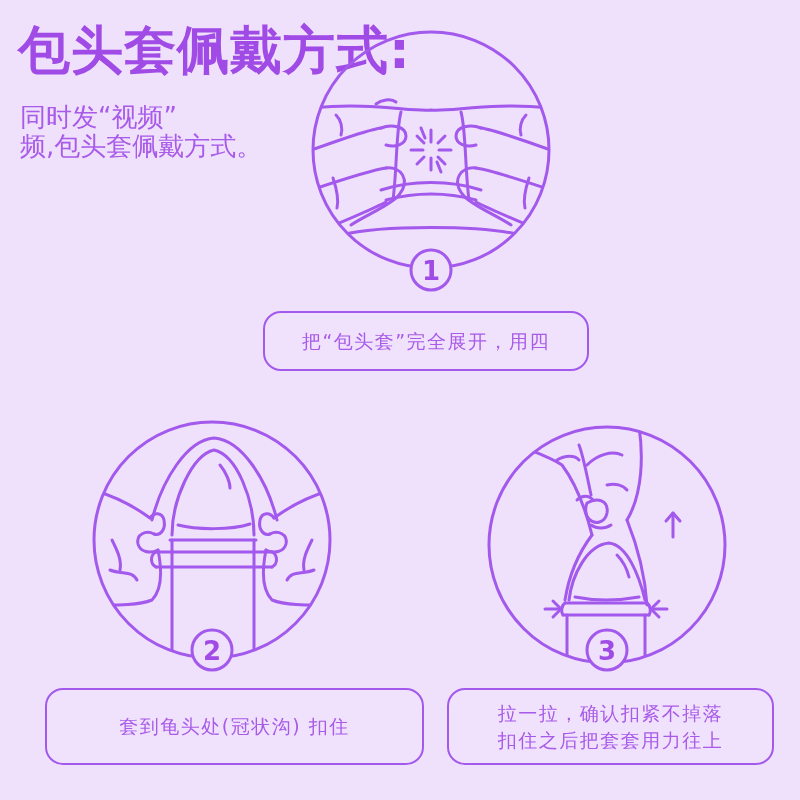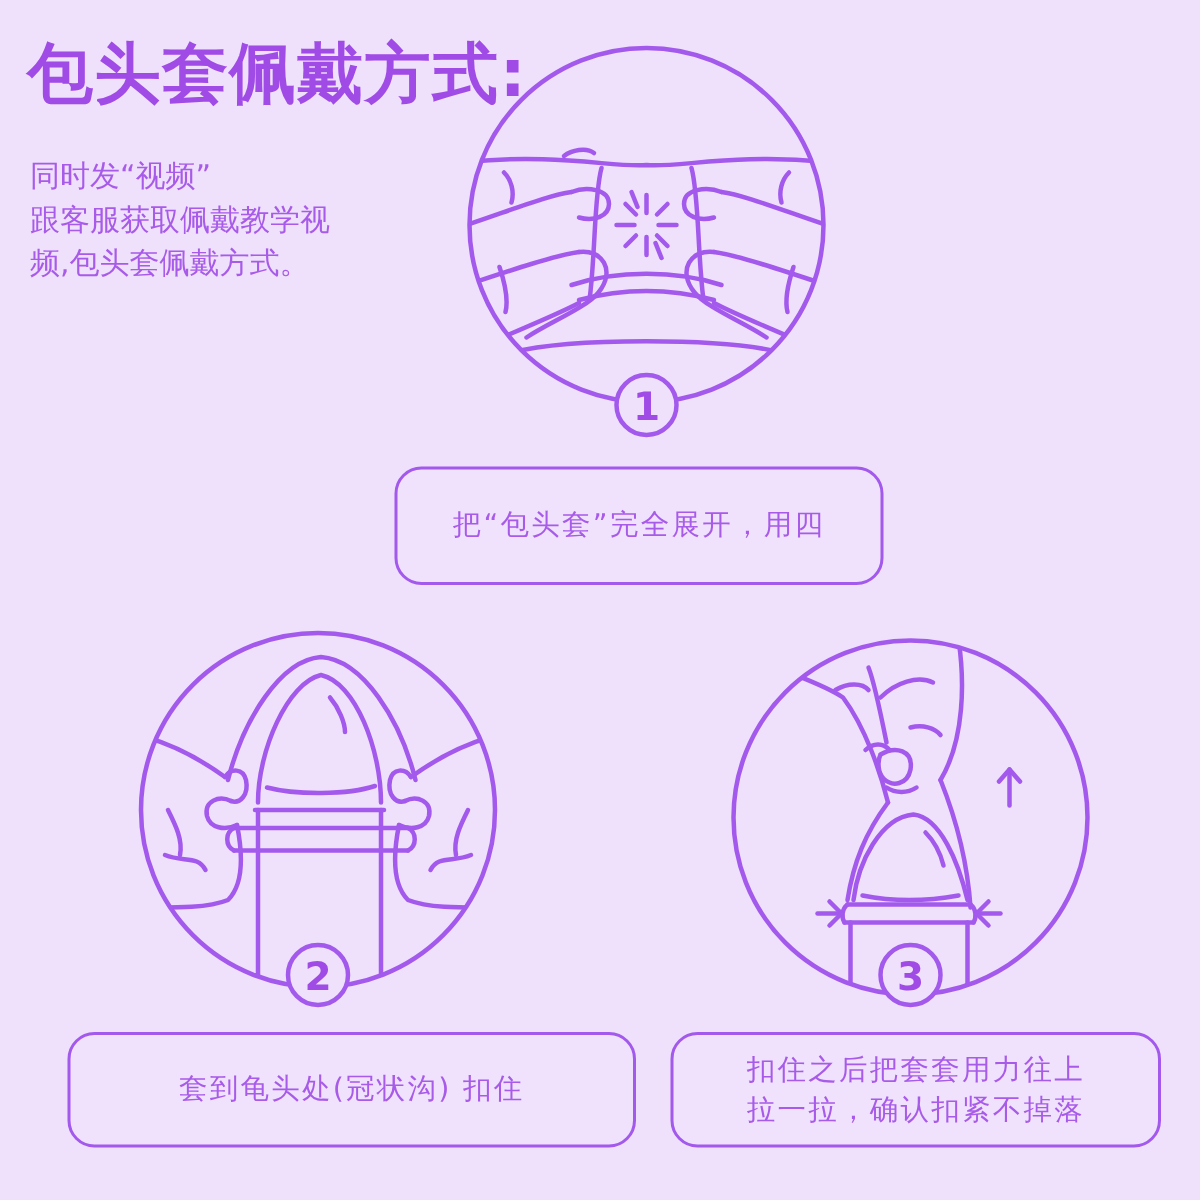--- a/index.html
+++ b/index.html
@@ -5,26 +5,26 @@
   html, body { margin: 0; padding: 0; }
   body {
     width: 800px; height: 800px; overflow: hidden;
     background: #EFE0FC;
     position: relative;
     font-family: "DejaVu Sans", "Liberation Sans", sans-serif;
     color: #A04BE6;
   }
   .title {
     position: absolute; left: 18px; top: 24px;
-    font-size: 44px; font-weight: bold; letter-spacing: 1px;
+    font-size: 52px; font-weight: bold; letter-spacing: 1px;
     color: #A04BE6; margin: 0; line-height: 52px; text-align: center;
   }
   .intro {
     position: absolute; left: 20px; top: 103px;
-    font-size: 20px; line-height: 29px; color: #A85BE8;
+    font-size: 26px; line-height: 29px; color: #A85BE8;
   }
   .intro div { white-space: nowrap; }
   .figure { position: absolute; }
   .figure svg { display: block; overflow: visible; }
   .badge-text {
     font-family: "DejaVu Sans", sans-serif; font-weight: bold;
     font-size: 26px; fill: #A04BE6;
   }
   .caption {
     position: absolute; box-sizing: border-box;
@@ -36,21 +36,20 @@
   }
   .caption div { white-space: nowrap; }
 </style>
 </head>
 <body>
 
 <h1 class="title">包头套佩戴方式:</h1>
 
 <div class="intro">
   <div>同时发“视频”</div>
-  <div>跟客服获取佩戴教学视</div>
   <div>频,包头套佩戴方式。</div>
 </div>
 
 <div class="figure" style="left:311px; top:30px;">
   <svg width="240" height="262" viewBox="0 0 240 262" fill="none" stroke="#A259EC" stroke-width="3" stroke-linecap="round" stroke-linejoin="round">
     <defs>
         <clipPath id="c1">
           <circle cx="120" cy="120" r="118"></circle>
         </clipPath>
       </defs>
@@ -92,21 +91,21 @@
       <path d="M126 132 L130 142"></path>
 
       <path d="M30 205 C70 195 170 195 210 205"></path>
     </g>
     <circle cx="120" cy="120" r="118"></circle>
     <circle cx="120" cy="240" r="20" fill="#EFE0FC"></circle>
     <text x="120" y="250" text-anchor="middle" class="badge-text" stroke="none">1</text>
   </svg>
 </div>
 
-<div class="caption" style="left:263px; top:311px; width:326px; height:79px;">
+<div class="caption" style="left:263px; top:311px; width:326px; height:60px;">
   <div>把“包头套”完全展开，用四</div>
 </div>
 
 <div class="figure" style="left:92px; top:420px;">
   <svg width="240" height="262" viewBox="0 0 240 262" fill="none" stroke="#A259EC" stroke-width="3" stroke-linecap="round" stroke-linejoin="round">
     <defs>
         <clipPath id="c2">
           <circle cx="120" cy="120" r="118"></circle>
         </clipPath>
       </defs>
@@ -194,15 +193,15 @@
       <path d="M186 112 L186 88"></path>
       <path d="M179 96 L186 88 L193 96"></path>
     </g>
     <circle cx="120" cy="120" r="118"></circle>
     <circle cx="120" cy="225" r="20" fill="#EFE0FC"></circle>
     <text x="120" y="235" text-anchor="middle" class="badge-text" stroke="none">3</text>
   </svg>
 </div>
 
 <div class="caption" style="left:447px; top:688px; width:327px; height:77px;">
+  <div>拉一拉，确认扣紧不掉落</div>
   <div>扣住之后把套套用力往上</div>
-  <div>拉一拉，确认扣紧不掉落</div>
 </div>
 
 </body></html>

